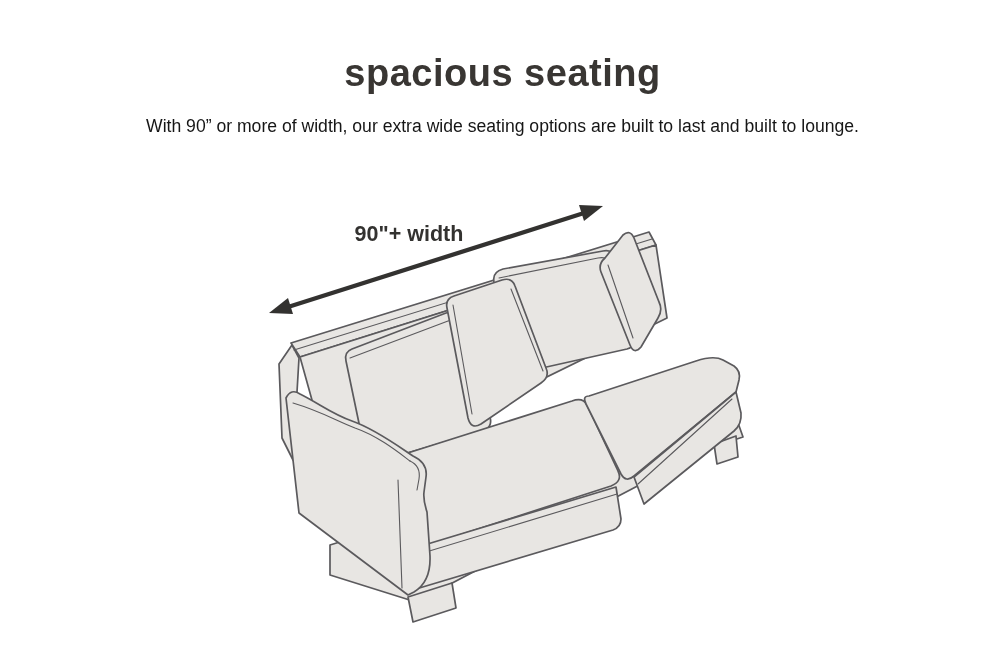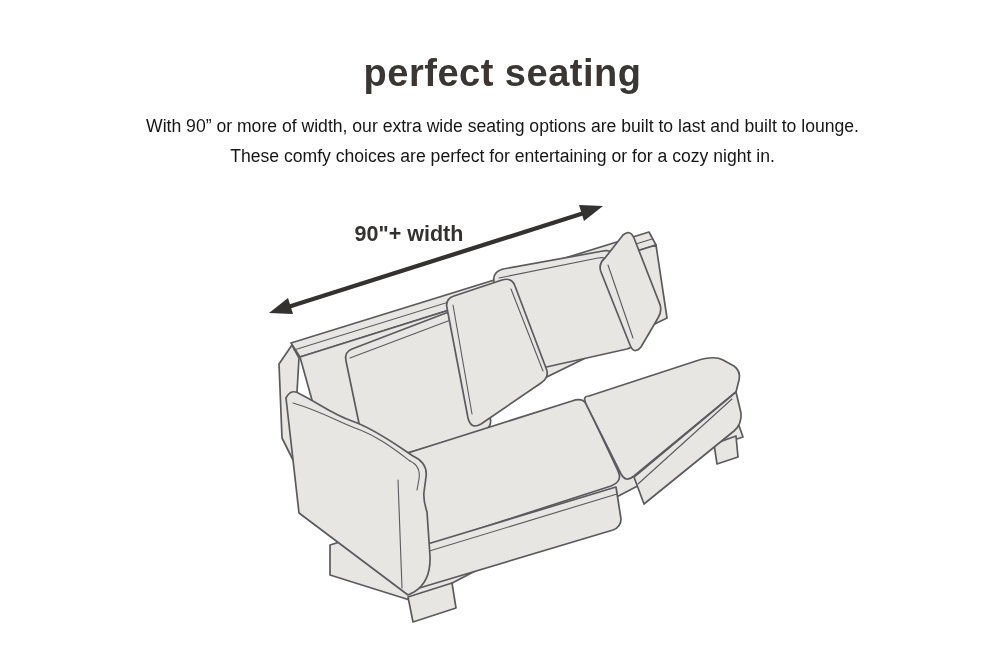--- a/index.html
+++ b/index.html
@@ -43,25 +43,24 @@
     font-size:21.5px;font-weight:700;
     fill:var(--arrow);
     text-anchor:middle;
   }
 </style>
 </head>
 <body>
 
 <div class="stage">
 
-  <h1 class="title">perfect seating</h1>
+  <h1 class="title">spacious seating</h1>
 
   <div class="desc">
     <p>With 90” or more of width, our extra wide seating options are built to last and built to lounge.</p>
-    <p>These comfy choices are perfect for entertaining or for a cozy night in.</p>
   </div>
 
   <svg class="art" viewBox="0 0 1005 671" aria-hidden="true">
 
     <g>
       <line class="arrow-line" x1="288" y1="307" x2="584" y2="213"></line>
       <polygon class="arrow-head" points="269,313 293,314 288,298"></polygon>
       <polygon class="arrow-head" points="603,206 584,221 579,205"></polygon>
     </g>
     <text class="dim-label" x="409" y="241">90"+ width</text>

